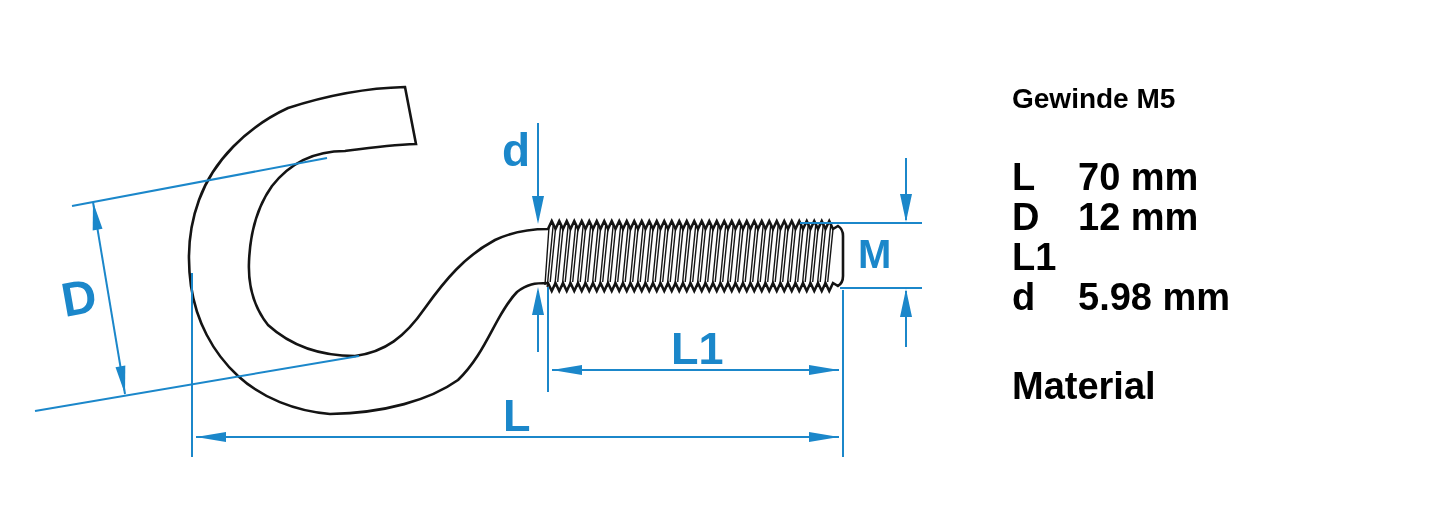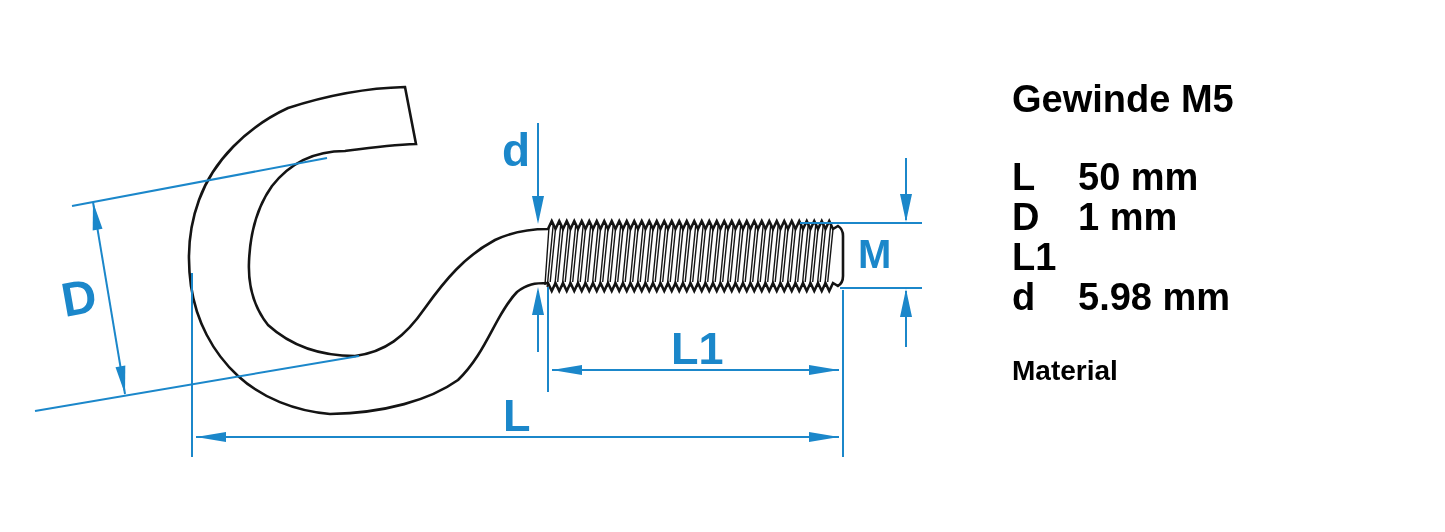--- a/index.html
+++ b/index.html
@@ -5,26 +5,26 @@
   html,body{margin:0;padding:0;background:#ffffff;}
   body{width:1445px;height:532px;position:relative;font-family:"Liberation Sans",sans-serif;overflow:hidden;}
   .stage{position:absolute;left:0;top:0;width:1445px;height:532px;}
   svg{position:absolute;left:0;top:0;}
   .outline{fill:#ffffff;stroke:#141414;stroke-width:2.6;stroke-linejoin:miter;}
   .hatch{fill:none;stroke:#141414;stroke-width:1.4;}
   .dimline{fill:none;stroke-width:2;}
   .extline{fill:none;stroke-width:2;}
   .dimtext{font-family:"Liberation Sans",sans-serif;font-weight:700;}
   .specs{position:absolute;left:1012px;top:0;width:420px;color:#000;font-weight:700;}
-  .specs .title{position:absolute;top:79px;left:0;font-size:38px;line-height:40px;white-space:nowrap;}
+  .specs .title{position:absolute;top:79px;left:0;font-size:28px;line-height:40px;white-space:nowrap;}
   .specs .tbl{position:absolute;top:157px;left:0;}
   .specs .row{display:flex;height:40px;line-height:40px;font-size:38px;}
   .specs .row .lab{width:66px;}
   .specs .row .val{white-space:nowrap;}
-  .specs .material{position:absolute;top:351px;left:0;font-size:28px;line-height:40px;white-space:nowrap;text-align:right;}
+  .specs .material{position:absolute;top:366px;left:0;font-size:38px;line-height:40px;white-space:nowrap;text-align:right;}
 </style>
 </head>
 <body>
 
 <div class="stage">
 
   <svg width="1445" height="532" viewBox="0 0 1445 532">
 
     <path id="hook-path" class="outline" d="M405,87C365,88 325,96 288,108C247,127 213,161 199,200C188,230 187,258 191,286C196,320 212,352 238,376C262,398 295,411 330,414C385,413 430,400 458,380C487,352 495,315 517,292C527,284 535,283 548,283l3.75,8l3.75,-8l3.75,8l3.75,-8l3.75,8l3.75,-8l3.75,8l3.75,-8l3.75,8l3.75,-8l3.75,8l3.75,-8l3.75,8l3.75,-8l3.75,8l3.75,-8l3.75,8l3.75,-8l3.75,8l3.75,-8l3.75,8l3.75,-8l3.75,8l3.75,-8l3.75,8l3.75,-8l3.75,8l3.75,-8l3.75,8l3.75,-8l3.75,8l3.75,-8l3.75,8l3.75,-8l3.75,8l3.75,-8l3.75,8l3.75,-8l3.75,8l3.75,-8l3.75,8l3.75,-8l3.75,8l3.75,-8l3.75,8l3.75,-8l3.75,8l3.75,-8l3.75,8l3.75,-8l3.75,8l3.75,-8l3.75,8l3.75,-8l3.75,8l3.75,-8l3.75,8l3.75,-8l3.75,8l3.75,-8l3.75,8l3.75,-8l3.75,8l3.75,-8l3.75,8l3.75,-8l3.75,8l3.75,-8l3.75,8l3.75,-8l3.75,8l3.75,-8l3.75,8l3.75,-8l3.75,8l3.75,-8L838,286Q843,283 843,276L843,236Q843,229 838,226L833,229l-3.75,-8l-3.75,8l-3.75,-8l-3.75,8l-3.75,-8l-3.75,8l-3.75,-8l-3.75,8l-3.75,-8l-3.75,8l-3.75,-8l-3.75,8l-3.75,-8l-3.75,8l-3.75,-8l-3.75,8l-3.75,-8l-3.75,8l-3.75,-8l-3.75,8l-3.75,-8l-3.75,8l-3.75,-8l-3.75,8l-3.75,-8l-3.75,8l-3.75,-8l-3.75,8l-3.75,-8l-3.75,8l-3.75,-8l-3.75,8l-3.75,-8l-3.75,8l-3.75,-8l-3.75,8l-3.75,-8l-3.75,8l-3.75,-8l-3.75,8l-3.75,-8l-3.75,8l-3.75,-8l-3.75,8l-3.75,-8l-3.75,8l-3.75,-8l-3.75,8l-3.75,-8l-3.75,8l-3.75,-8l-3.75,8l-3.75,-8l-3.75,8l-3.75,-8l-3.75,8l-3.75,-8l-3.75,8l-3.75,-8l-3.75,8l-3.75,-8l-3.75,8l-3.75,-8l-3.75,8l-3.75,-8l-3.75,8l-3.75,-8l-3.75,8l-3.75,-8l-3.75,8l-3.75,-8l-3.75,8l-3.75,-8l-3.75,8l-3.75,-8l-3.75,8C530,229 512,232 495,240C465,256 445,280 425,308C405,337 385,352 355,356C320,356 290,345 268,325C253,306 248,285 249,262C250,235 257,207 272,186C290,163 315,151 345,151C368,148 390,145 416,144Z"></path>
     <path id="thread-hatch" class="hatch" d="M549,227L545,285M553.2,225L547.2,287M555.4,230L550.2,282M560.7,225L554.7,287M562.9,230L557.7,282M568.2,225L562.2,287M570.4,230L565.2,282M575.7,225L569.7,287M577.9,230L572.7,282M583.2,225L577.2,287M585.4,230L580.2,282M590.7,225L584.7,287M592.9,230L587.7,282M598.2,225L592.2,287M600.4,230L595.2,282M605.7,225L599.7,287M607.9,230L602.7,282M613.2,225L607.2,287M615.4,230L610.2,282M620.7,225L614.7,287M622.9,230L617.7,282M628.2,225L622.2,287M630.4,230L625.2,282M635.7,225L629.7,287M637.9,230L632.7,282M643.2,225L637.2,287M645.4,230L640.2,282M650.7,225L644.7,287M652.9,230L647.7,282M658.2,225L652.2,287M660.4,230L655.2,282M665.7,225L659.7,287M667.9,230L662.7,282M673.2,225L667.2,287M675.4,230L670.2,282M680.7,225L674.7,287M682.9,230L677.7,282M688.2,225L682.2,287M690.4,230L685.2,282M695.7,225L689.7,287M697.9,230L692.7,282M703.2,225L697.2,287M705.4,230L700.2,282M710.7,225L704.7,287M712.9,230L707.7,282M718.2,225L712.2,287M720.4,230L715.2,282M725.7,225L719.7,287M727.9,230L722.7,282M733.2,225L727.2,287M735.4,230L730.2,282M740.7,225L734.7,287M742.9,230L737.7,282M748.2,225L742.2,287M750.4,230L745.2,282M755.7,225L749.7,287M757.9,230L752.7,282M763.2,225L757.2,287M765.4,230L760.2,282M770.7,225L764.7,287M772.9,230L767.7,282M778.2,225L772.2,287M780.4,230L775.2,282M785.7,225L779.7,287M787.9,230L782.7,282M793.2,225L787.2,287M795.4,230L790.2,282M800.7,225L794.7,287M802.9,230L797.7,282M808.2,225L802.2,287M810.4,230L805.2,282M815.7,225L809.7,287M817.9,230L812.7,282M823.2,225L817.2,287M825.4,230L820.2,282M830.7,225L824.7,287M832.9,230L827.7,282"></path>
@@ -72,25 +72,25 @@
       <polygon points="839,437 809,432 809,442" stroke="none"></polygon>
       <text class="dimtext" x="503" y="431" font-size="45" fill="#1b87ca" stroke="none">L</text>
     </g>
   </svg>
 
   <div class="specs">
     <div class="title">Gewinde M5</div>
     <div class="tbl">
       <div class="row">
         <span class="lab">L</span>
-        <span class="val">50 mm</span>
+        <span class="val">70 mm</span>
       </div>
       <div class="row">
         <span class="lab">D</span>
-        <span class="val">1 mm</span>
+        <span class="val">12 mm</span>
       </div>
       <div class="row">
         <span class="lab">L1</span>
       </div>
       <div class="row">
         <span class="lab">d</span>
         <span class="val">5.98 mm</span>
       </div>
     </div>
     <div class="material">

